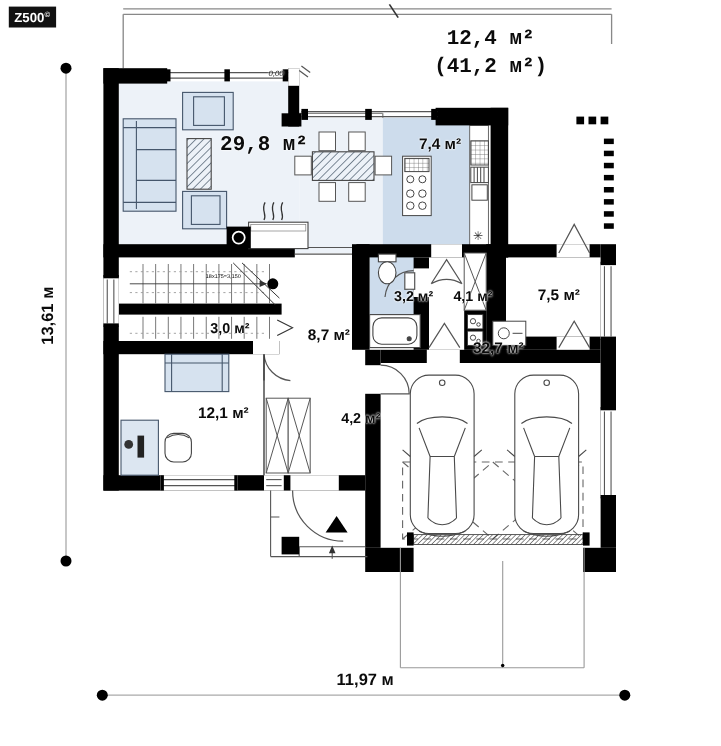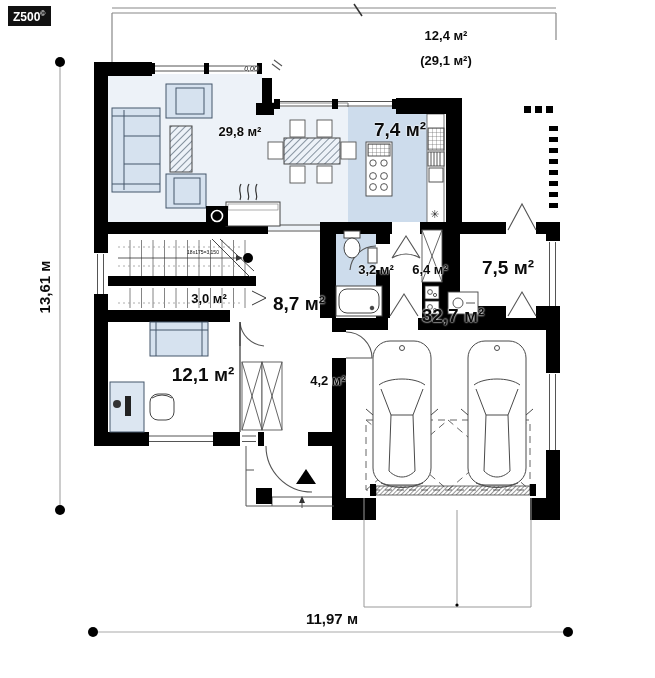--- a/index.html
+++ b/index.html
@@ -1,22 +1,22 @@
 <!DOCTYPE html>
 <html><head>
 <meta charset="utf-8">
 <style>
   html,body{margin:0;padding:0;background:#fff;}
   .plan{position:relative;width:655px;height:678px;background:#fff;overflow:hidden;
         font-family:"Liberation Sans",sans-serif;}
   .plan svg{position:absolute;left:0;top:0;}
   .lbl{position:absolute;font-weight:bold;color:#0b0b0b;white-space:nowrap;
        transform:translate(-50%,-50%);text-shadow:0 0 2px #fff,0 0 2px #fff;}
-  .lbl.big{font-size:13px;}
-  .lbl.mid{font-size:19px;}
+  .lbl.big{font-size:19px;font-family:Liberation Mono, monospace;}
+  .lbl.mid{font-size:14px;}
   .lbl.small{font-size:13px;padding-left:44px;}
   .lbl.dim{font-size:15px;}
   .lbl.rot{transform:translate(-50%,-50%) rotate(-90deg);}
   .lbl.tiny{font-size:7px;font-style:italic;font-weight:normal;}
   .lbl.micro{font-size:5px;font-weight:normal;text-shadow:none;}
   .logo{position:absolute;left:8px;top:6px;background:#111;color:#fff;
         font-size:12px;font-weight:bold;padding:1px 5px 2px 5px;line-height:14px;}
   .logo sup{font-size:7px;}
 </style>
 </head>
@@ -398,25 +398,25 @@
         <circle cx="60" cy="510" r="5" fill="#000"></circle>
     <line x1="93" y1="632" x2="568" y2="632" stroke="#aaa" stroke-width="1.2"></line>
     <circle cx="93" cy="632" r="5" fill="#000"></circle>
         <circle cx="568" cy="632" r="5" fill="#000"></circle>
   </g>
 </svg>
 
 <div class="logo"><span>Z500</span><sup>©</sup></div>
 
 <div class="lbl big" style="left:446px;top:35px">12,4 м²</div>
-<div class="lbl big" style="left:446px;top:60px">(29,1 м²)</div>
+<div class="lbl big" style="left:446px;top:60px">(41,2 м²)</div>
 <div class="lbl big" style="left:240px;top:131px">29,8 м²</div>
 <div class="lbl mid" style="left:400px;top:130px">7,4 м²</div>
 <div class="lbl small" style="left:354px;top:269px">3,2 м²</div>
-<div class="lbl small" style="left:408px;top:269px">6,4 м²</div>
+<div class="lbl small" style="left:408px;top:269px">4,1 м²</div>
 <div class="lbl mid" style="left:508px;top:268px">7,5 м²</div>
 <div class="lbl small" style="left:187px;top:298px">3,0 м²</div>
 <div class="lbl mid" style="left:299px;top:304px">8,7 м²</div>
 <div class="lbl mid" style="left:203px;top:375px">12,1 м²</div>
 <div class="lbl small" style="left:306px;top:380px">4,2 м²</div>
 <div class="lbl mid" style="left:453px;top:316px">32,7 м²</div>
 
 <div class="lbl dim rot" style="left:44px;top:287px">13,61 м</div>
 <div class="lbl dim" style="left:332px;top:618px">11,97 м</div>
 

